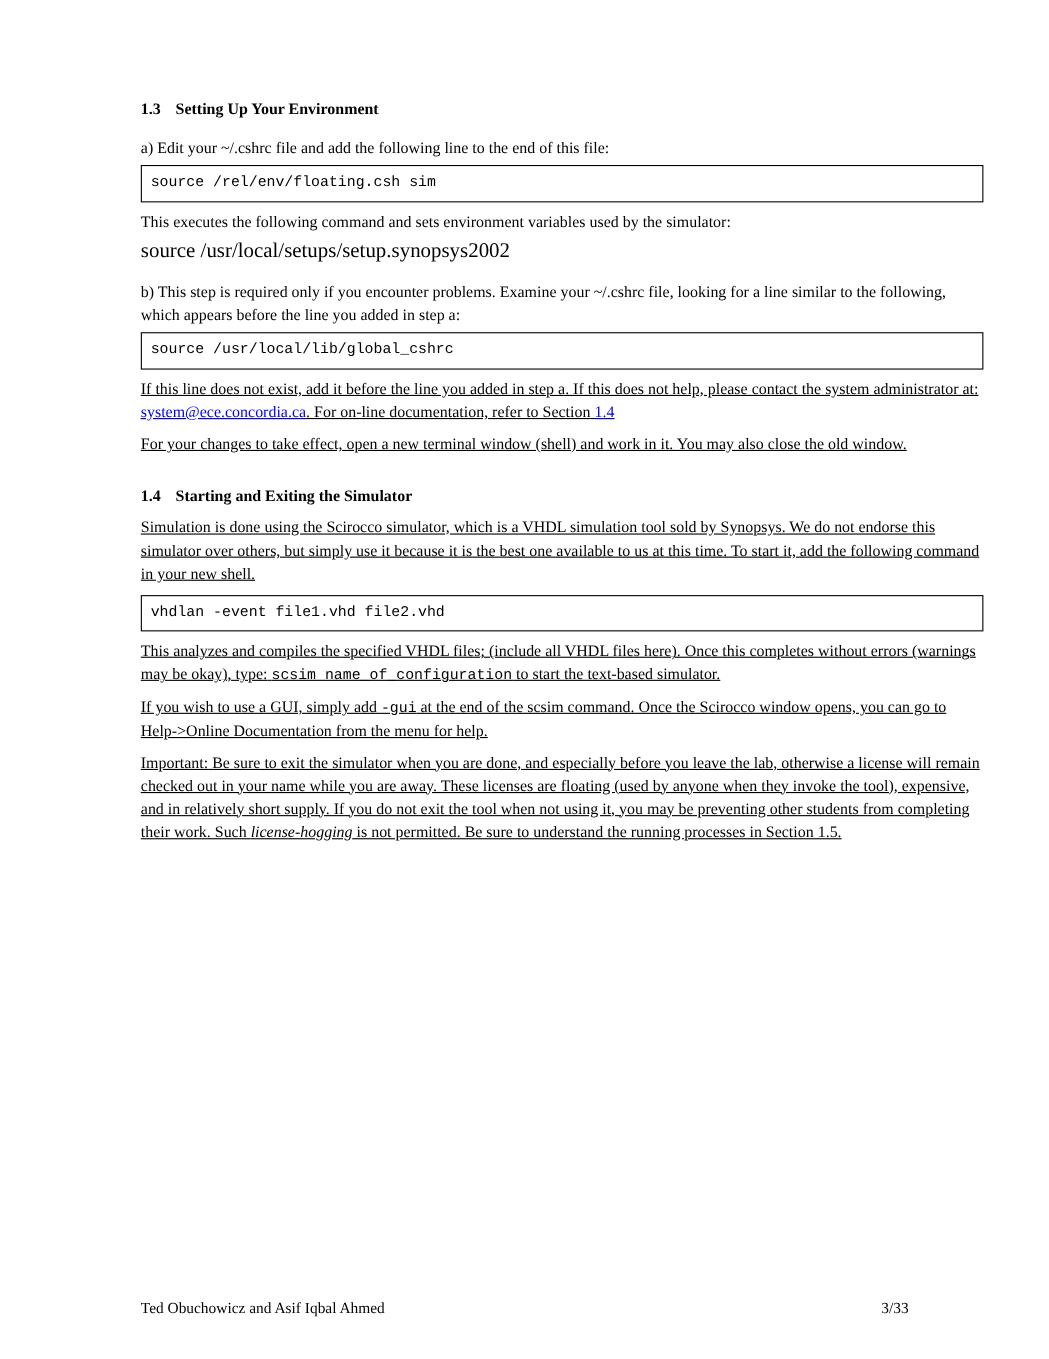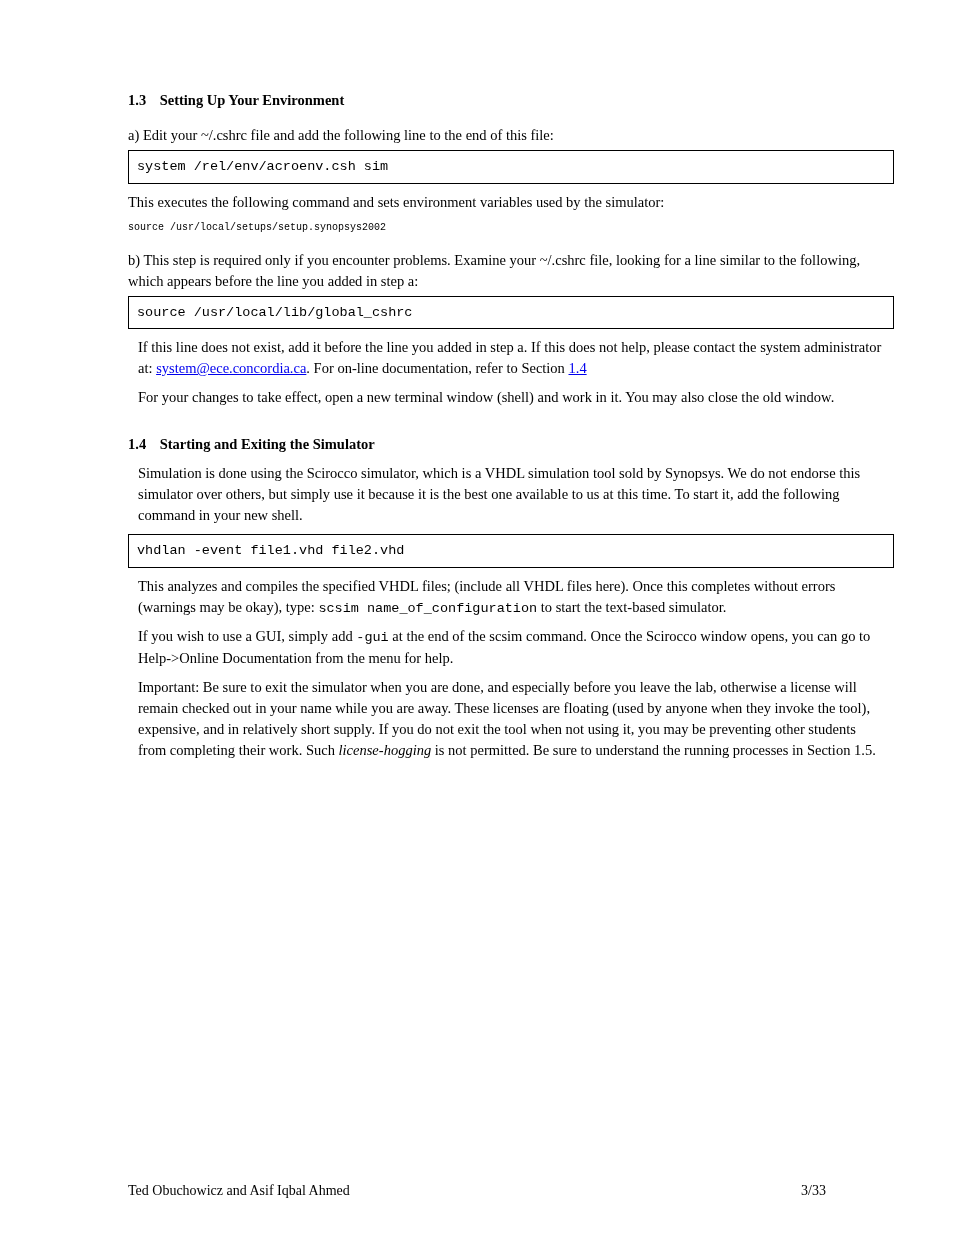--- a/index.html
+++ b/index.html
@@ -63,44 +63,45 @@
   }
   .heading {
     margin-top: 10px;
     margin-bottom: 4px;
   }
   .step-block {
     margin-top: 14px;
     margin-bottom: 10px;
   }
   .para {
-    margin: 8px 10px;
+    margin: 8px 0;
+    text-decoration: underline;
   }
   .tight {
     margin: 2px 0;
   }
 </style>
 </head>
 <body>
 
 <div class="page">
 
   <div class="heading">
     <span class="section-number">1.3</span>
     <span class="section-title">Setting Up Your Environment</span>
   </div>
 
   <div class="step-block">
     <p class="pre-code-text">
       <span>a)</span>
       <span>Edit your ~/.cshrc file and add the following line to the end of this file:</span>
     </p>
-    <div class="codebox">system /rel/env/acroenv.csh sim</div>
+    <div class="codebox">source /rel/env/floating.csh sim</div>
     <p class="tight">This executes the following command and sets environment variables used by the simulator:</p>
-    <span style="font-family:Liberation Mono, monospace;font-size:10px;">source /usr/local/setups/setup.synopsys2002</span>
+    <span style="font-family:Liberation Serif, serif;font-size:19px;">source /usr/local/setups/setup.synopsys2002</span>
   </div>
 
   <div class="step-block">
     <p class="pre-code-text">
       <span>b)</span>
       <span>This step is required only if you encounter problems. Examine your ~/.cshrc file, looking for a line similar to the following, which appears before the line you added in step a:</span>
     </p>
     <div class="codebox">source /usr/local/lib/global_cshrc</div>
     <p class="para">
       <span>If this line does not exist, add it before the line you added in step a. If this does not help, please contact the system administrator at:</span>

